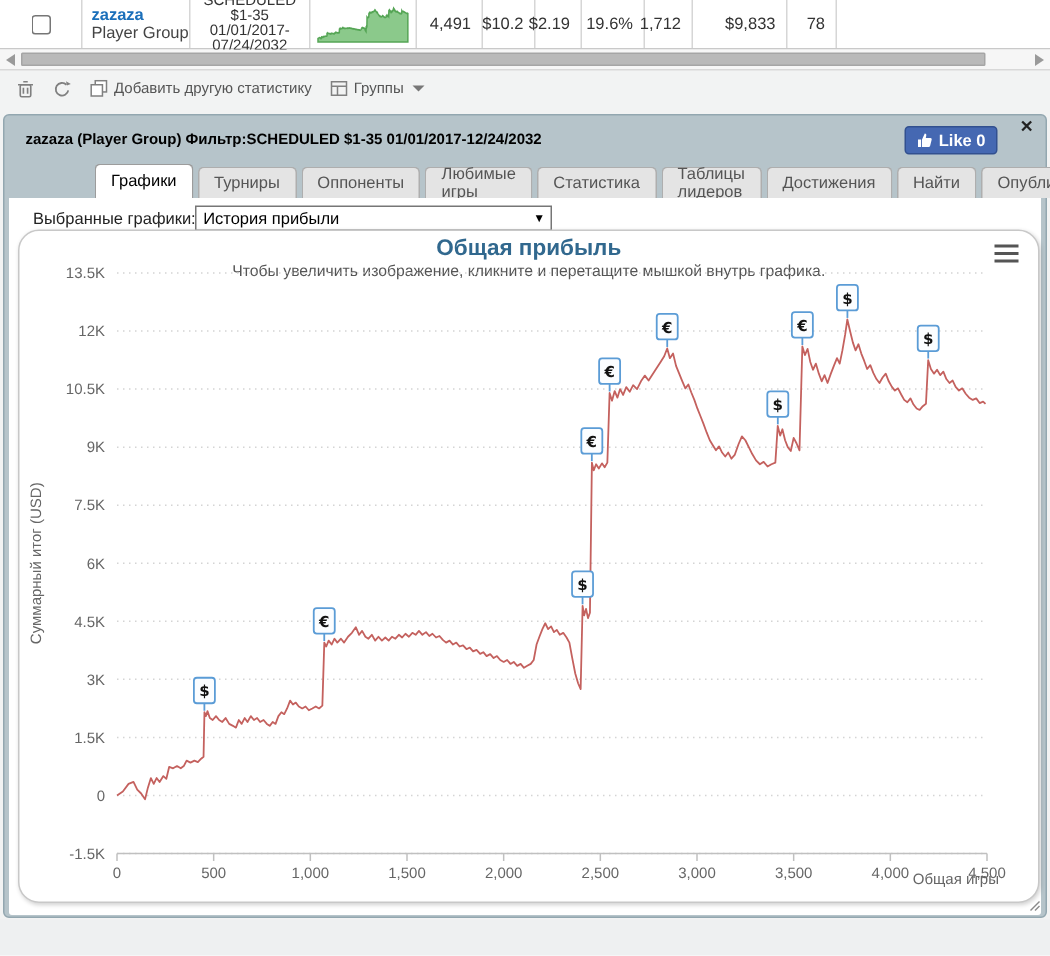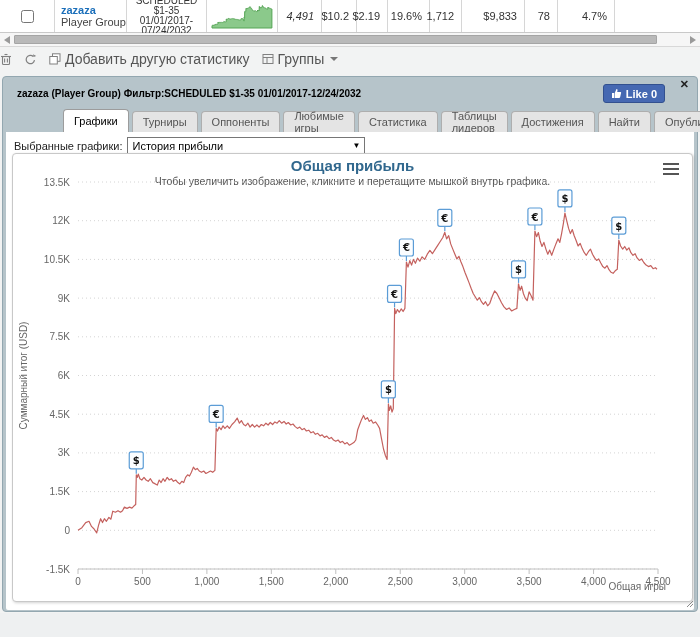--- a/index.html
+++ b/index.html
@@ -19,42 +19,42 @@
   .num-cells .cell { justify-content:flex-end; padding-right:7px; }
 
   
   .hscroll { position:absolute; left:0; top:33px; width:700px; height:14px; background:#f6f6f6; border-bottom:1px solid #d8d8d8; }
   .hs-arrow { position:absolute; top:3px; width:0; height:0; border-style:solid; }
   .hs-left  { left:4px;  border-width:4px 6px 4px 0; border-color:transparent #9a9a9a transparent transparent; }
   .hs-right { right:4px; border-width:4px 0 4px 6px; border-color:transparent transparent transparent #9a9a9a; }
   .hs-thumb { position:absolute; left:14px; top:2px; width:643px; height:9px; background:#b9b9b9; border:1px solid #a5a5a5; border-radius:1px; }
 
   
-  .toolbar { position:absolute; left:0; top:48px; width:700px; height:22px; display:flex; align-items:center; gap:12px; padding-left:0; color:#666; font-size:14px; }
+  .toolbar { position:absolute; left:0; top:48px; width:700px; height:22px; display:flex; align-items:center; gap:12px; padding-left:11px; color:#666; font-size:10px; }
   .tool-btn { display:flex; align-items:center; gap:4px; color:#555; cursor:default; }
   .tool-btn svg { display:block; }
   .caret-down { width:0; height:0; border-left:4px solid transparent; border-right:4px solid transparent; border-top:4px solid #777; margin-left:2px; }
 
   
   .panel { position:absolute; left:2px; top:76px; width:696px; height:536px; background:#b6c4ca; border:1px solid #93a7b0; border-radius:4px; }
   .panel-header { position:relative; height:32px; display:flex; align-items:center; padding:0 10px 0 14px; }
   .panel-title { font-size:10px; font-weight:bold; color:#000; }
   .like-btn { position:absolute; right:32px; top:7px; height:19px; background:#4568b2; border:1px solid #32508f; border-radius:3px; color:#fff; font-size:11px; font-weight:bold; display:flex; align-items:center; gap:4px; padding:0 7px; }
   .close-x { position:absolute; right:8px; top:1px; font-size:11px; font-weight:bold; color:#222; cursor:default; }
 
   .tabs { display:flex; align-items:flex-end; height:23px; padding-left:20px; gap:3px;margin-left:40px; }
   .tab { height:21px; display:flex; align-items:center; padding:0 10px; font-size:11px; color:#555; background:#e4e4e4; border:1px solid #aeaeae; border-bottom:none; border-radius:4px 4px 0 0; cursor:default; }
   .tab.active { background:#fff; color:#000; height:23px; position:relative; z-index:2; border-color:#9c9c9c; }
 
   .content { position:relative; margin:0 3px 3px 3px; height:478px; background:#fff; border-radius:0 0 2px 2px; }
-  .select-row { position:absolute; left:8px; top:5px; display:flex; align-items:center; gap:5px; font-size:11px; color:#222; }
+  .select-row { position:absolute; left:16px; top:5px; display:flex; align-items:center; font-size:11px; color:#222; }
   .fake-select { width:238px; height:17px; border:1px solid #767676; background:#fff; font-size:11px; color:#000; display:flex; align-items:center; justify-content:space-between; padding:0 4px; }
   .fake-select .arr { font-size:8px; color:#000; }
 
-  .chart-box { position:absolute; left:6px; top:21px; width:681px; height:449px; background:#fff; border:1px solid #c8c8c8; border-radius:4px; box-shadow:1px 1px 3px rgba(0,0,0,0.18); }
+  .chart-box { position:absolute; left:6px; top:21px; width:681px; height:449px; background:#fff; border:1px solid #c8c8c8; border-radius:14px; box-shadow:1px 1px 3px rgba(0,0,0,0.18); }
   .chart-title { position:absolute; top:3px; left:0; width:100%; text-align:center; font-size:15px; font-weight:bold; color:#31688e; }
   .chart-subtitle { position:absolute; top:21px; left:0; width:100%; text-align:center; font-size:10.5px; color:#555; }
   .burger { position:absolute; top:9px; right:13px; width:16px; cursor:default; }
   .burger div { height:2px; background:#555; margin-bottom:3px; }
   .chart-svg { position:absolute; left:0; top:0; }
   .legend { position:absolute; bottom:7px; left:0; width:100%; display:flex; justify-content:center; gap:14px; font-size:11px; font-weight:bold; color:#333; align-items:center; }
   .legend .item { display:flex; align-items:center; gap:5px; cursor:default; }
   .legend .line-sample { width:16px; height:2px; }
   .legend .sq-sample { width:10px; height:10px; border-radius:3px; }
   .legend .muted { color:#c6c6c6; }
@@ -75,28 +75,27 @@
     <span class="nm">zazaza</span>
     <span class="tp">Player Group</span>
   </div>
   <div class="cell filter">SCHEDULED $1-35 01/01/2017-07/24/2032</div>
   <div class="cell spark">
     <svg id="sparkline" width="66" height="30" viewBox="0 0 66 30">
         <path d="M3.0,24.6 L3.0,24.6 L3.4,24.4 L3.8,24.1 L4.1,24.0 L4.4,24.3 L4.7,24.5 L4.9,24.7 L5.1,24.2 L5.3,23.8 L5.5,24.1 L5.7,23.8 L5.9,24.0 L6.2,23.7 L6.4,23.8 L6.6,23.3 L6.9,23.4 L7.1,23.3 L7.4,23.4 L7.6,23.3 L7.8,23.1 L8.1,23.2 L8.3,23.1 L8.6,23.1 L8.8,23.0 L9.0,22.9 L9.0,21.0 L9.1,21.2 L9.2,21.0 L9.4,21.3 L9.6,21.4 L9.8,21.2 L10.0,21.4 L10.3,21.4 L10.5,21.3 L10.7,21.5 L11.0,21.6 L11.2,21.7 L11.4,21.4 L11.6,21.5 L11.8,21.3 L12.0,21.4 L12.2,21.2 L12.4,21.4 L12.7,21.3 L12.9,21.4 L13.1,21.4 L13.3,21.5 L13.5,21.6 L13.7,21.4 L13.9,21.5 L14.1,21.2 L14.3,21.0 L14.5,21.1 L14.7,20.9 L14.9,20.5 L15.1,20.7 L15.3,20.6 L15.5,20.8 L15.8,20.9 L16.0,20.8 L16.2,21.0 L16.5,20.9 L16.7,20.8 L16.9,20.9 L17.2,20.8 L17.3,18.1 L17.4,18.3 L17.6,18.0 L17.8,18.2 L18.0,17.9 L18.2,18.1 L18.4,17.9 L18.7,18.1 L18.9,17.9 L19.2,17.7 L19.5,17.4 L19.7,17.8 L19.9,17.6 L20.1,17.9 L20.3,17.9 L20.6,17.8 L20.8,18.0 L21.0,17.9 L21.3,18.0 L21.5,17.9 L21.7,18.0 L22.0,17.9 L22.2,17.9 L22.4,17.8 L22.7,17.9 L22.9,17.7 L23.1,17.9 L23.4,17.7 L23.6,17.8 L23.8,17.6 L24.1,17.8 L24.3,17.7 L24.5,17.8 L24.8,17.7 L25.0,17.9 L25.2,17.8 L25.5,18.0 L25.7,18.1 L25.9,18.0 L26.2,18.2 L26.4,18.1 L26.6,18.3 L26.9,18.2 L27.1,18.4 L27.3,18.3 L27.6,18.5 L27.8,18.4 L28.0,18.6 L28.3,18.5 L28.5,18.7 L28.7,18.6 L29.0,18.8 L29.2,18.7 L29.4,18.8 L29.7,18.9 L29.9,18.8 L30.1,19.0 L30.4,18.9 L30.6,19.1 L30.8,19.0 L31.1,19.2 L31.3,19.1 L31.5,19.0 L31.7,18.8 L31.9,18.2 L32.1,17.9 L32.3,17.5 L32.5,17.3 L32.7,17.5 L32.9,17.4 L33.1,17.7 L33.3,17.6 L33.5,17.8 L33.8,17.7 L34.0,17.9 L34.2,18.1 L34.4,18.8 L34.6,19.4 L34.8,19.8 L35.0,20.1 L35.1,16.5 L35.2,17.0 L35.3,16.7 L35.5,17.1 L35.6,16.8 L35.7,10.5 L35.9,10.8 L36.0,10.6 L36.2,10.7 L36.4,10.5 L36.6,10.7 L36.8,10.5 L37.0,7.6 L37.1,7.9 L37.3,7.5 L37.5,7.8 L37.7,7.4 L37.9,7.6 L38.1,7.3 L38.4,7.5 L38.6,7.2 L38.9,7.4 L39.1,7.1 L39.4,6.8 L39.7,7.0 L40.0,6.7 L40.2,6.5 L40.5,6.3 L40.7,6.0 L40.9,5.7 L41.1,6.1 L41.3,5.9 L41.6,6.4 L41.8,6.7 L42.0,7.1 L42.2,7.4 L42.4,7.2 L42.6,7.5 L42.8,7.9 L43.0,8.2 L43.2,8.5 L43.5,8.9 L43.7,9.2 L43.9,9.6 L44.1,9.8 L44.3,10.0 L44.5,9.8 L44.7,10.1 L44.9,10.2 L45.2,10.1 L45.4,10.3 L45.6,10.2 L45.9,9.7 L46.1,9.4 L46.3,9.6 L46.6,9.9 L46.8,10.1 L47.1,10.4 L47.3,10.6 L47.6,10.5 L47.9,10.7 L48.1,10.6 L48.4,10.5 L48.6,9.0 L48.7,9.4 L48.9,9.1 L49.1,9.6 L49.3,9.9 L49.5,10.0 L49.7,9.5 L49.9,9.7 L50.1,10.0 L50.3,5.6 L50.4,6.0 L50.6,5.7 L50.8,6.3 L51.0,6.6 L51.2,6.3 L51.4,6.7 L51.6,7.1 L51.8,6.8 L52.0,7.1 L52.2,6.7 L52.4,6.4 L52.7,6.1 L52.8,6.3 L53.0,5.8 L53.2,5.1 L53.4,4.5 L53.6,4.9 L53.7,5.4 L53.9,5.8 L54.1,5.5 L54.3,5.9 L54.5,6.2 L54.7,6.6 L54.9,6.4 L55.2,6.7 L55.4,7.0 L55.6,7.1 L55.8,6.9 L56.0,6.7 L56.2,7.1 L56.4,7.3 L56.7,7.5 L56.9,7.4 L57.1,7.6 L57.3,7.9 L57.5,8.0 L57.7,7.8 L57.9,8.1 L58.1,8.2 L58.4,8.3 L58.6,8.1 L58.8,8.0 L58.9,6.2 L59.1,6.6 L59.3,6.7 L59.6,6.6 L59.8,6.8 L60.0,6.7 L60.2,7.0 L60.4,7.1 L60.6,7.0 L60.8,7.3 L61.1,7.5 L61.3,7.4 L61.5,7.6 L61.8,7.8 L62.0,7.9 L62.3,7.8 L62.5,8.0 L62.7,7.9 L62.9,8.0 L62.9,27 L3.0,27 Z" fill="#8bc98b" stroke="#55a555" stroke-width="1"></path>
       </svg>
   </div>
   <div class="num-cells" id="num-cells">
-      <div class="cell" style="width: 44px; font-style: italic;">4,491</div>
+      <div class="cell" style="width: 44px;">4,491</div>
       <div class="cell" style="width: 35px;">$10.2</div>
       <div class="cell" style="width: 31px;">$2.19</div>
       <div class="cell" style="width: 42px;">19.6%</div>
       <div class="cell" style="width: 32px;">1,712</div>
       <div class="cell" style="width: 63px;">$9,833</div>
       <div class="cell" style="width: 33px;">78</div>
-      <div class="cell" style="width: 57px;">4.7%</div>
     </div>
 </div>
 
 <div class="hscroll">
   <div class="hs-arrow hs-left"></div>
   <div class="hs-thumb"></div>
   <div class="hs-arrow hs-right"></div>
 </div>
 
 <div class="toolbar">

